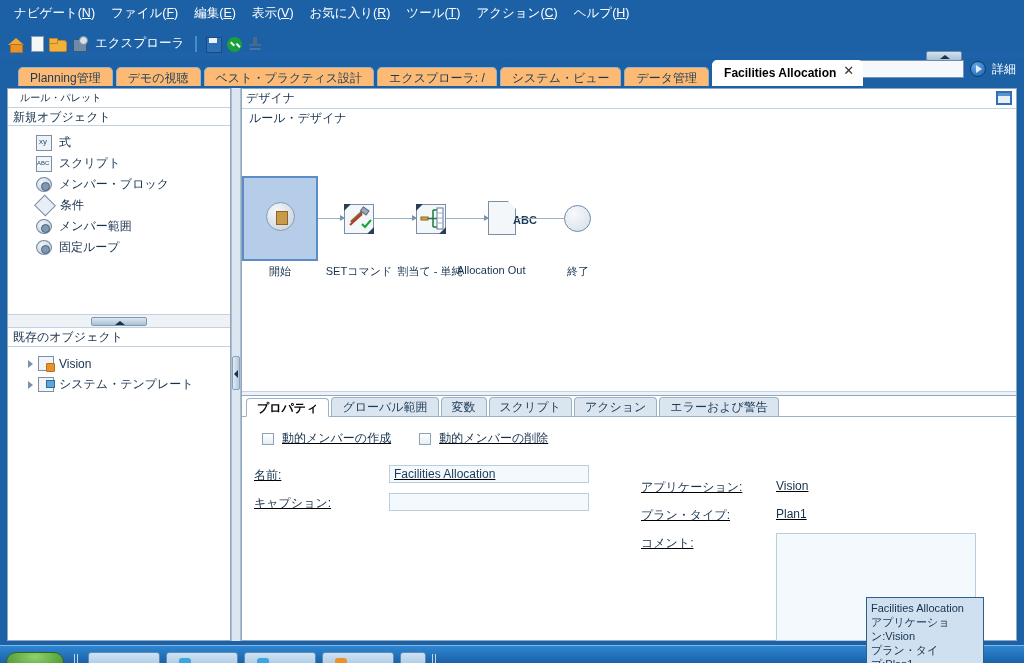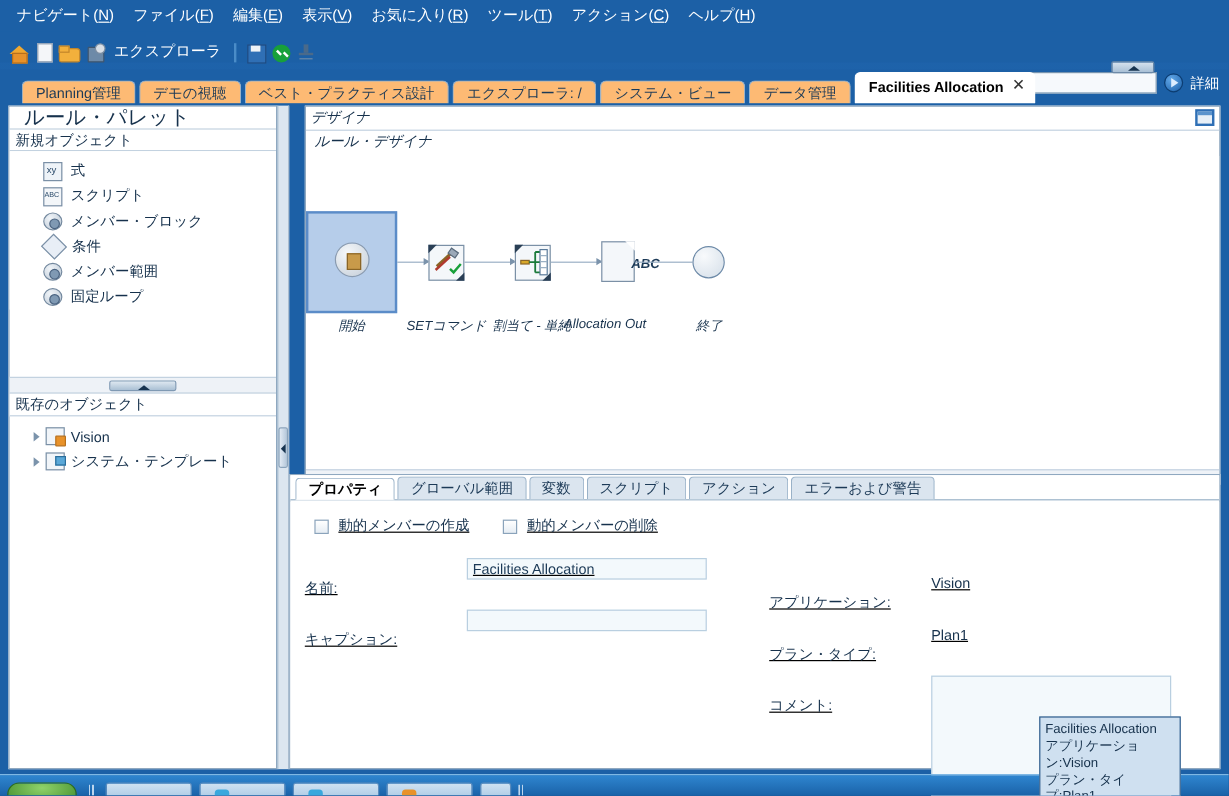--- a/index.html
+++ b/index.html
@@ -177,21 +177,21 @@
     background: #1c60a6;
   }
 
   
   .palette {
     position: absolute; left: 7px; top: 2px; width: 224px; height: 553px;
     background: #ffffff; border: 1px solid #8fa8c0;
   }
   .panel-title {
     height: 18px; line-height: 17px;
-    padding-left: 12px; font-size: 17px; color: #16314c;
+    padding-left: 12px; font-size: 10px; color: #16314c;
     background: #ffffff;
   }
   .section-head {
     height: 19px; line-height: 18px; padding-left: 5px;
     font-size: 12px; color: #16314c;
     background: #ffffff;
     border-top: 1px solid #c3d2e0; border-bottom: 1px solid #c3d2e0;
   }
   .pal-list { padding: 6px 0 0 0; background:#fff; }
   .pal-item {
@@ -262,22 +262,22 @@
     border:1px solid #8aa3bb; border-radius:2px;
   }
   .vsplit .vgrip::after{
     content:''; position:absolute; left:1px; top:13px;
     border-top:4px solid transparent;border-bottom:4px solid transparent;
     border-right:4px solid #17334f;
   }
 
   
   .designer {
-    position:absolute; left:254px; top:2px; right:7px; height:316px;
-    background:#ffffff; border:1px solid #8fa8c0;font-style:italic;
+    position:absolute; left:241px; top:2px; right:7px; height:316px;
+    background:#ffffff; border:1px solid #8fa8c0;
   }
   .designer-head{
     height:20px; line-height:19px; padding-left:4px;
     font-size:12px; color:#16314c;
     border-bottom:1px solid #c3d2e0; position:relative;
   }
   .restore-btn{
     position:absolute; right:4px; top:2px; width:16px; height:14px;
     background:#e7eff7; border:2px solid #2f6fb5;
   }
@@ -445,21 +445,21 @@
   }
   .cbox{
     width:12px;height:12px;
     background:linear-gradient(#ffffff,#e6edf4);
     border:1px solid #8aa3bb;
   }
   .fieldrow{
     display:flex; align-items:flex-start;
     margin:9px 0 0 12px; font-size:12px; color:#16314c;
   }
-  .flabel{ width:135px; padding-top:2px;margin-top:15px; }
+  .flabel{ width:135px; padding-top:2px; }
   .finput{
     width:200px; height:18px;
     background:#f3f9fc; border:1px solid #b9cfe0;
     font-size:12px; color:#1c3a57; padding:0 4px;
     font-family:"Liberation Sans", sans-serif;
   }
   .ftext{
     width:200px; height:108px;
     background:#f3f9fc; border:1px solid #b9cfe0;
   }

